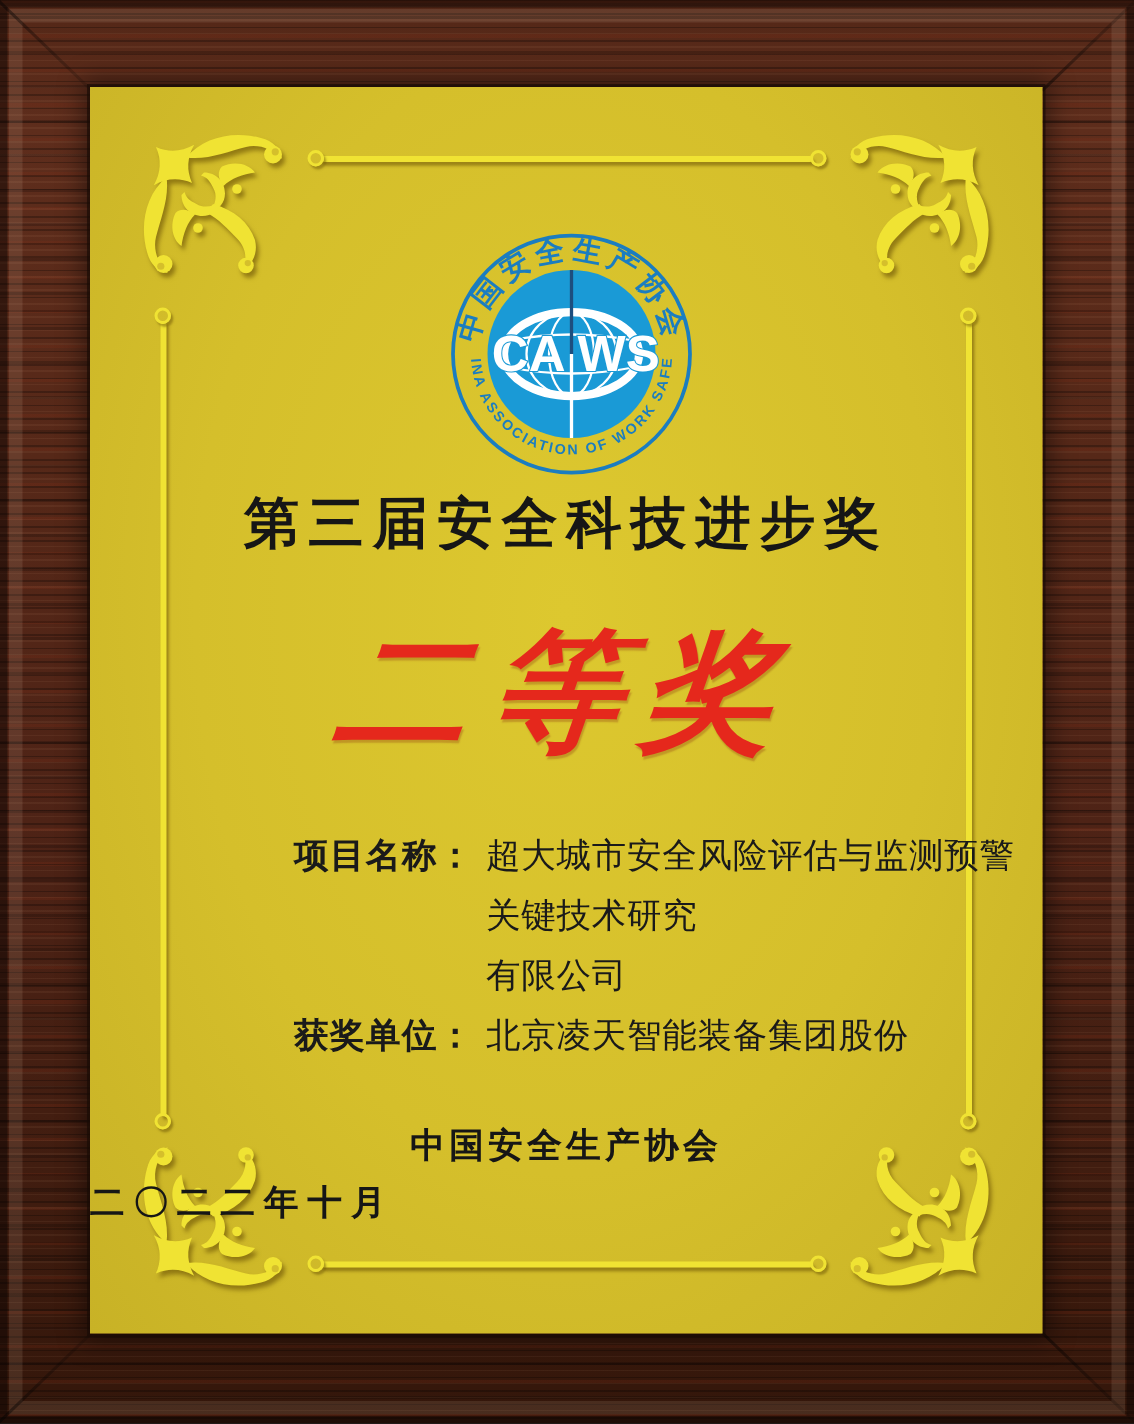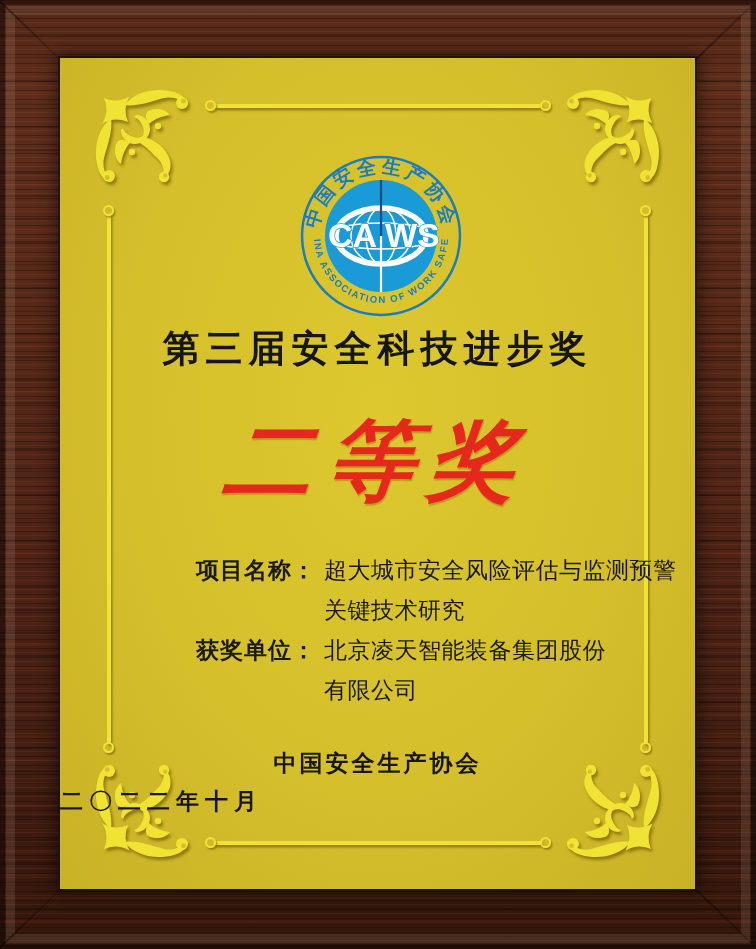--- a/index.html
+++ b/index.html
@@ -167,26 +167,26 @@
       <div class="fields">
         <div class="frow">
           <div class="flabel">项目名称：</div>
           <div class="fvalue">超大城市安全风险评估与监测预警</div>
         </div>
         <div class="frow">
           <div class="flabel"></div>
           <div class="fvalue">关键技术研究</div>
         </div>
         <div class="frow">
+          <div class="flabel"></div>
+          <div class="fvalue">有限公司</div>
+        </div>
+        <div class="frow">
           <div class="flabel">获奖单位：</div>
           <div class="fvalue">北京凌天智能装备集团股份</div>
-        </div>
-        <div class="frow">
-          <div class="flabel"></div>
-          <div class="fvalue">有限公司</div>
         </div>
         <div class="frow">
         </div>
       </div>
 
       <div class="issuer">中国安全生产协会</div>
       <div class="pdate">二〇二二年十月</div>
 
     </div>
   </div>

